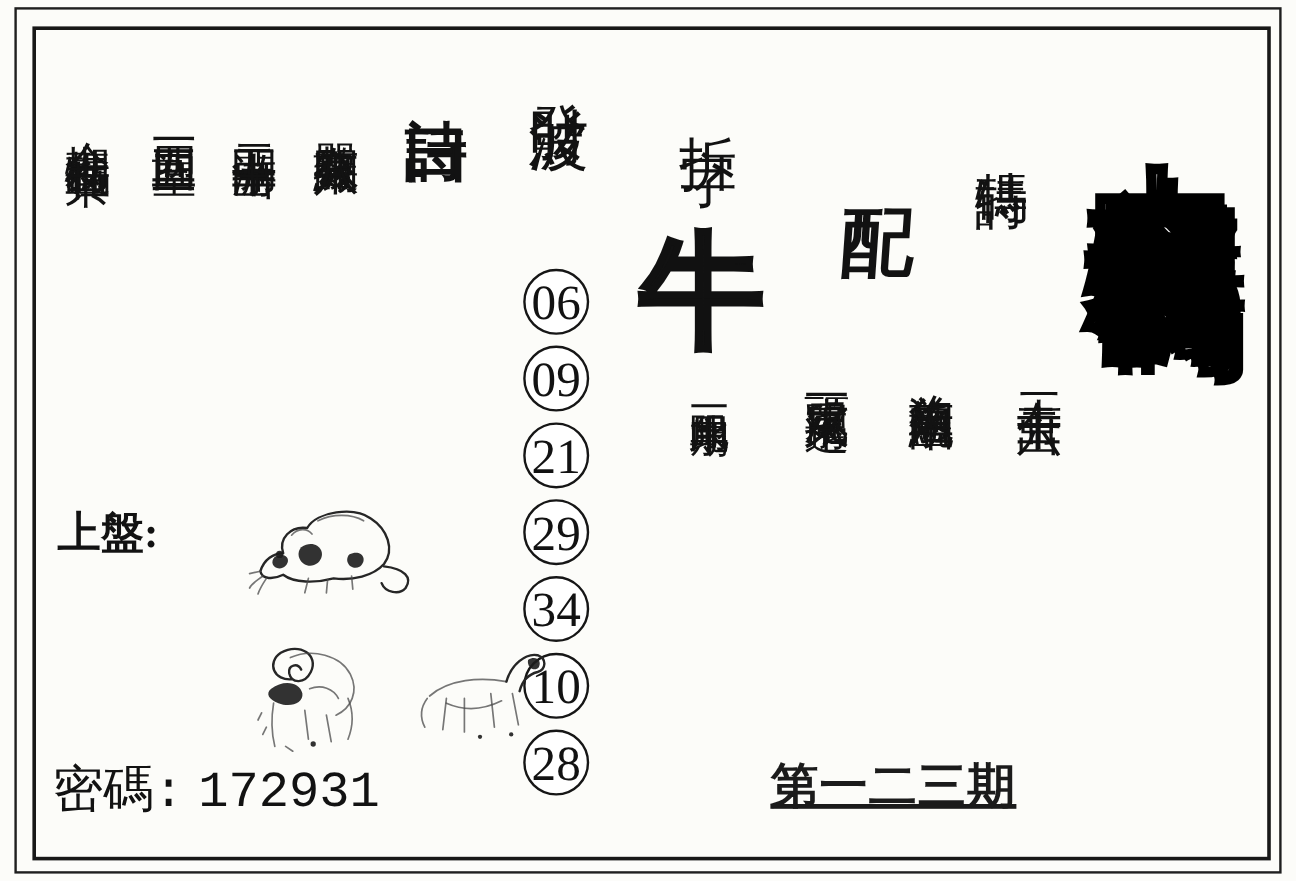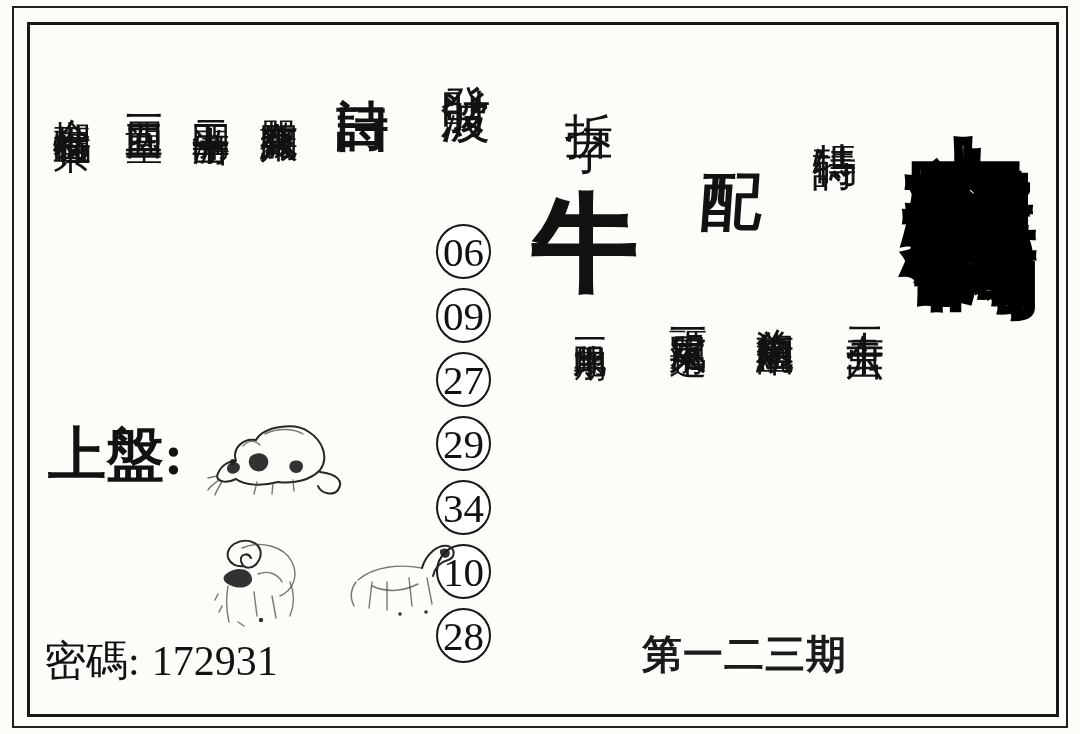--- a/index.html
+++ b/index.html
@@ -29,31 +29,31 @@
   .circles{position:absolute;left:436px;top:224px;display:flex;flex-direction:column;
        align-items:center;}
   .circle{width:55px;height:55px;margin-bottom:9px;border:2.5px solid #161616;
        border-radius:50%;display:flex;align-items:center;justify-content:center;
        font-size:41px;background:#fff;box-sizing:border-box;}
   .h-poem{left:336px;top:56px;font-size:52px;font-weight:bold;letter-spacing:14px;}
   .l-poem1{left:260px;top:90px;font-size:38px;letter-spacing:1px;}
   .l-poem2{left:192px;top:93px;font-size:38px;letter-spacing:1px;}
   .l-poem3{left:125px;top:93px;font-size:38px;letter-spacing:1px;}
   .l-poem4{left:53px;top:88px;font-size:38px;letter-spacing:3px;}
-  .board-label{position:absolute;left:48px;font-size:58px;font-weight:bold;
+  .board-label{position:absolute;left:48px;font-size:36px;font-weight:bold;
        line-height:1;}
   .board-label.u{top:426px;}
   .board-label.d{top:534px;}
   .sketch{position:absolute;}
   .sketch svg{display:block;}
-  .password{position:absolute;left:44px;top:640px;font-size:42px;line-height:1;}
+  .password{position:absolute;left:44px;top:640px;font-size:42px;line-height:1;font-family:Liberation Mono, monospace;}
   .password .val{margin-left:12px;}
   .issue{position:absolute;left:642px;top:627px;font-size:40px;font-weight:700;
        font-family:"Liberation Sans","DejaVu Sans",sans-serif;letter-spacing:1px;
-       color:#1b1b1b;}
+       color:#1b1b1b;text-decoration:underline;}
   .ink{stroke:#262626;fill:none;stroke-width:2;stroke-linecap:round;
        stroke-linejoin:round;}
   .ink.faint{stroke:#4a4a4a;stroke-width:1.4;opacity:.75;}
   .blot{fill:#1c1c1c;stroke:none;opacity:.9;}
 </style>
 </head>
 <body>
 
 <div class="sheet">
   <div class="border-outer"></div>
@@ -69,21 +69,21 @@
   <div class="vtext l-pei-l">虎頭鼠尾來一邊</div>
 
   <div class="vtext h-chai">拆字</div>
   <div class="big-char">牛</div>
   <div class="vtext l-note">此字限用一期</div>
 
   <div class="vtext h-wave">發財波</div>
   <div class="circles">
     <div class="circle">06</div>
     <div class="circle">09</div>
-    <div class="circle">27</div>
+    <div class="circle">21</div>
     <div class="circle">29</div>
     <div class="circle">34</div>
     <div class="circle">10</div>
     <div class="circle">28</div>
   </div>
 
   <div class="vtext h-poem">詩曰</div>
   <div class="vtext l-poem1">單數有緣來開八</div>
   <div class="vtext l-poem2">二五開十二游出</div>
   <div class="vtext l-poem3">四五回望一二三</div>

